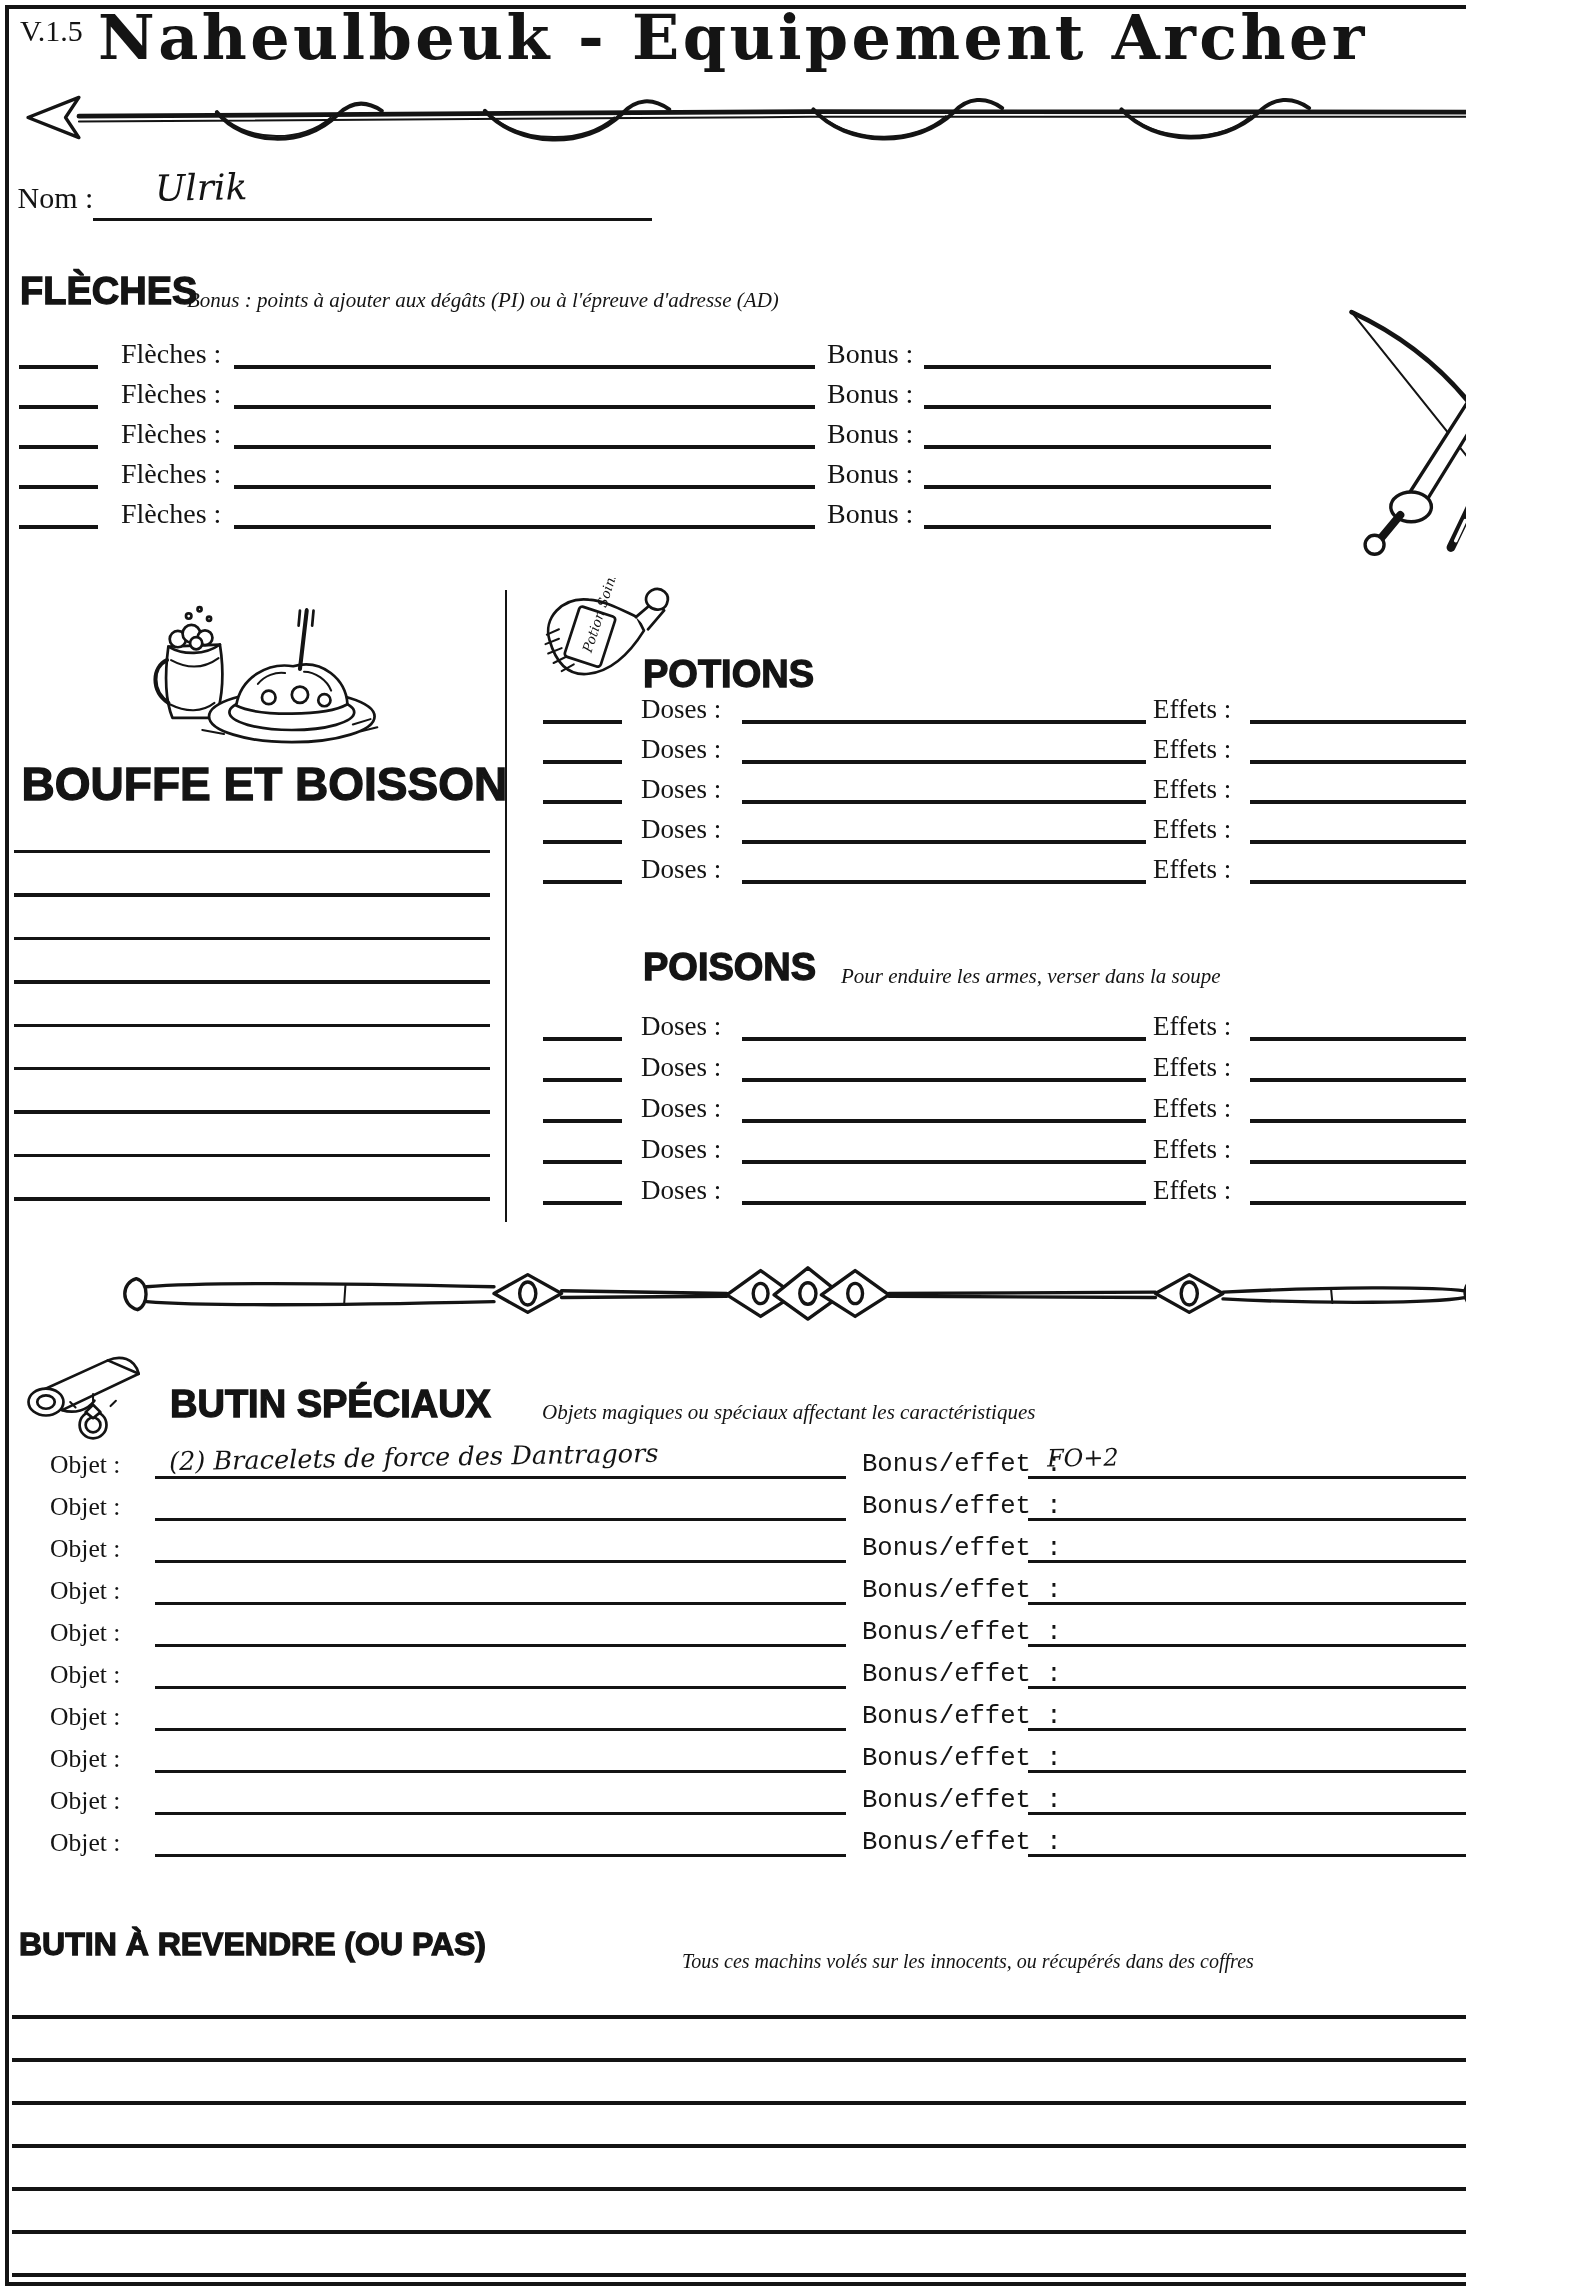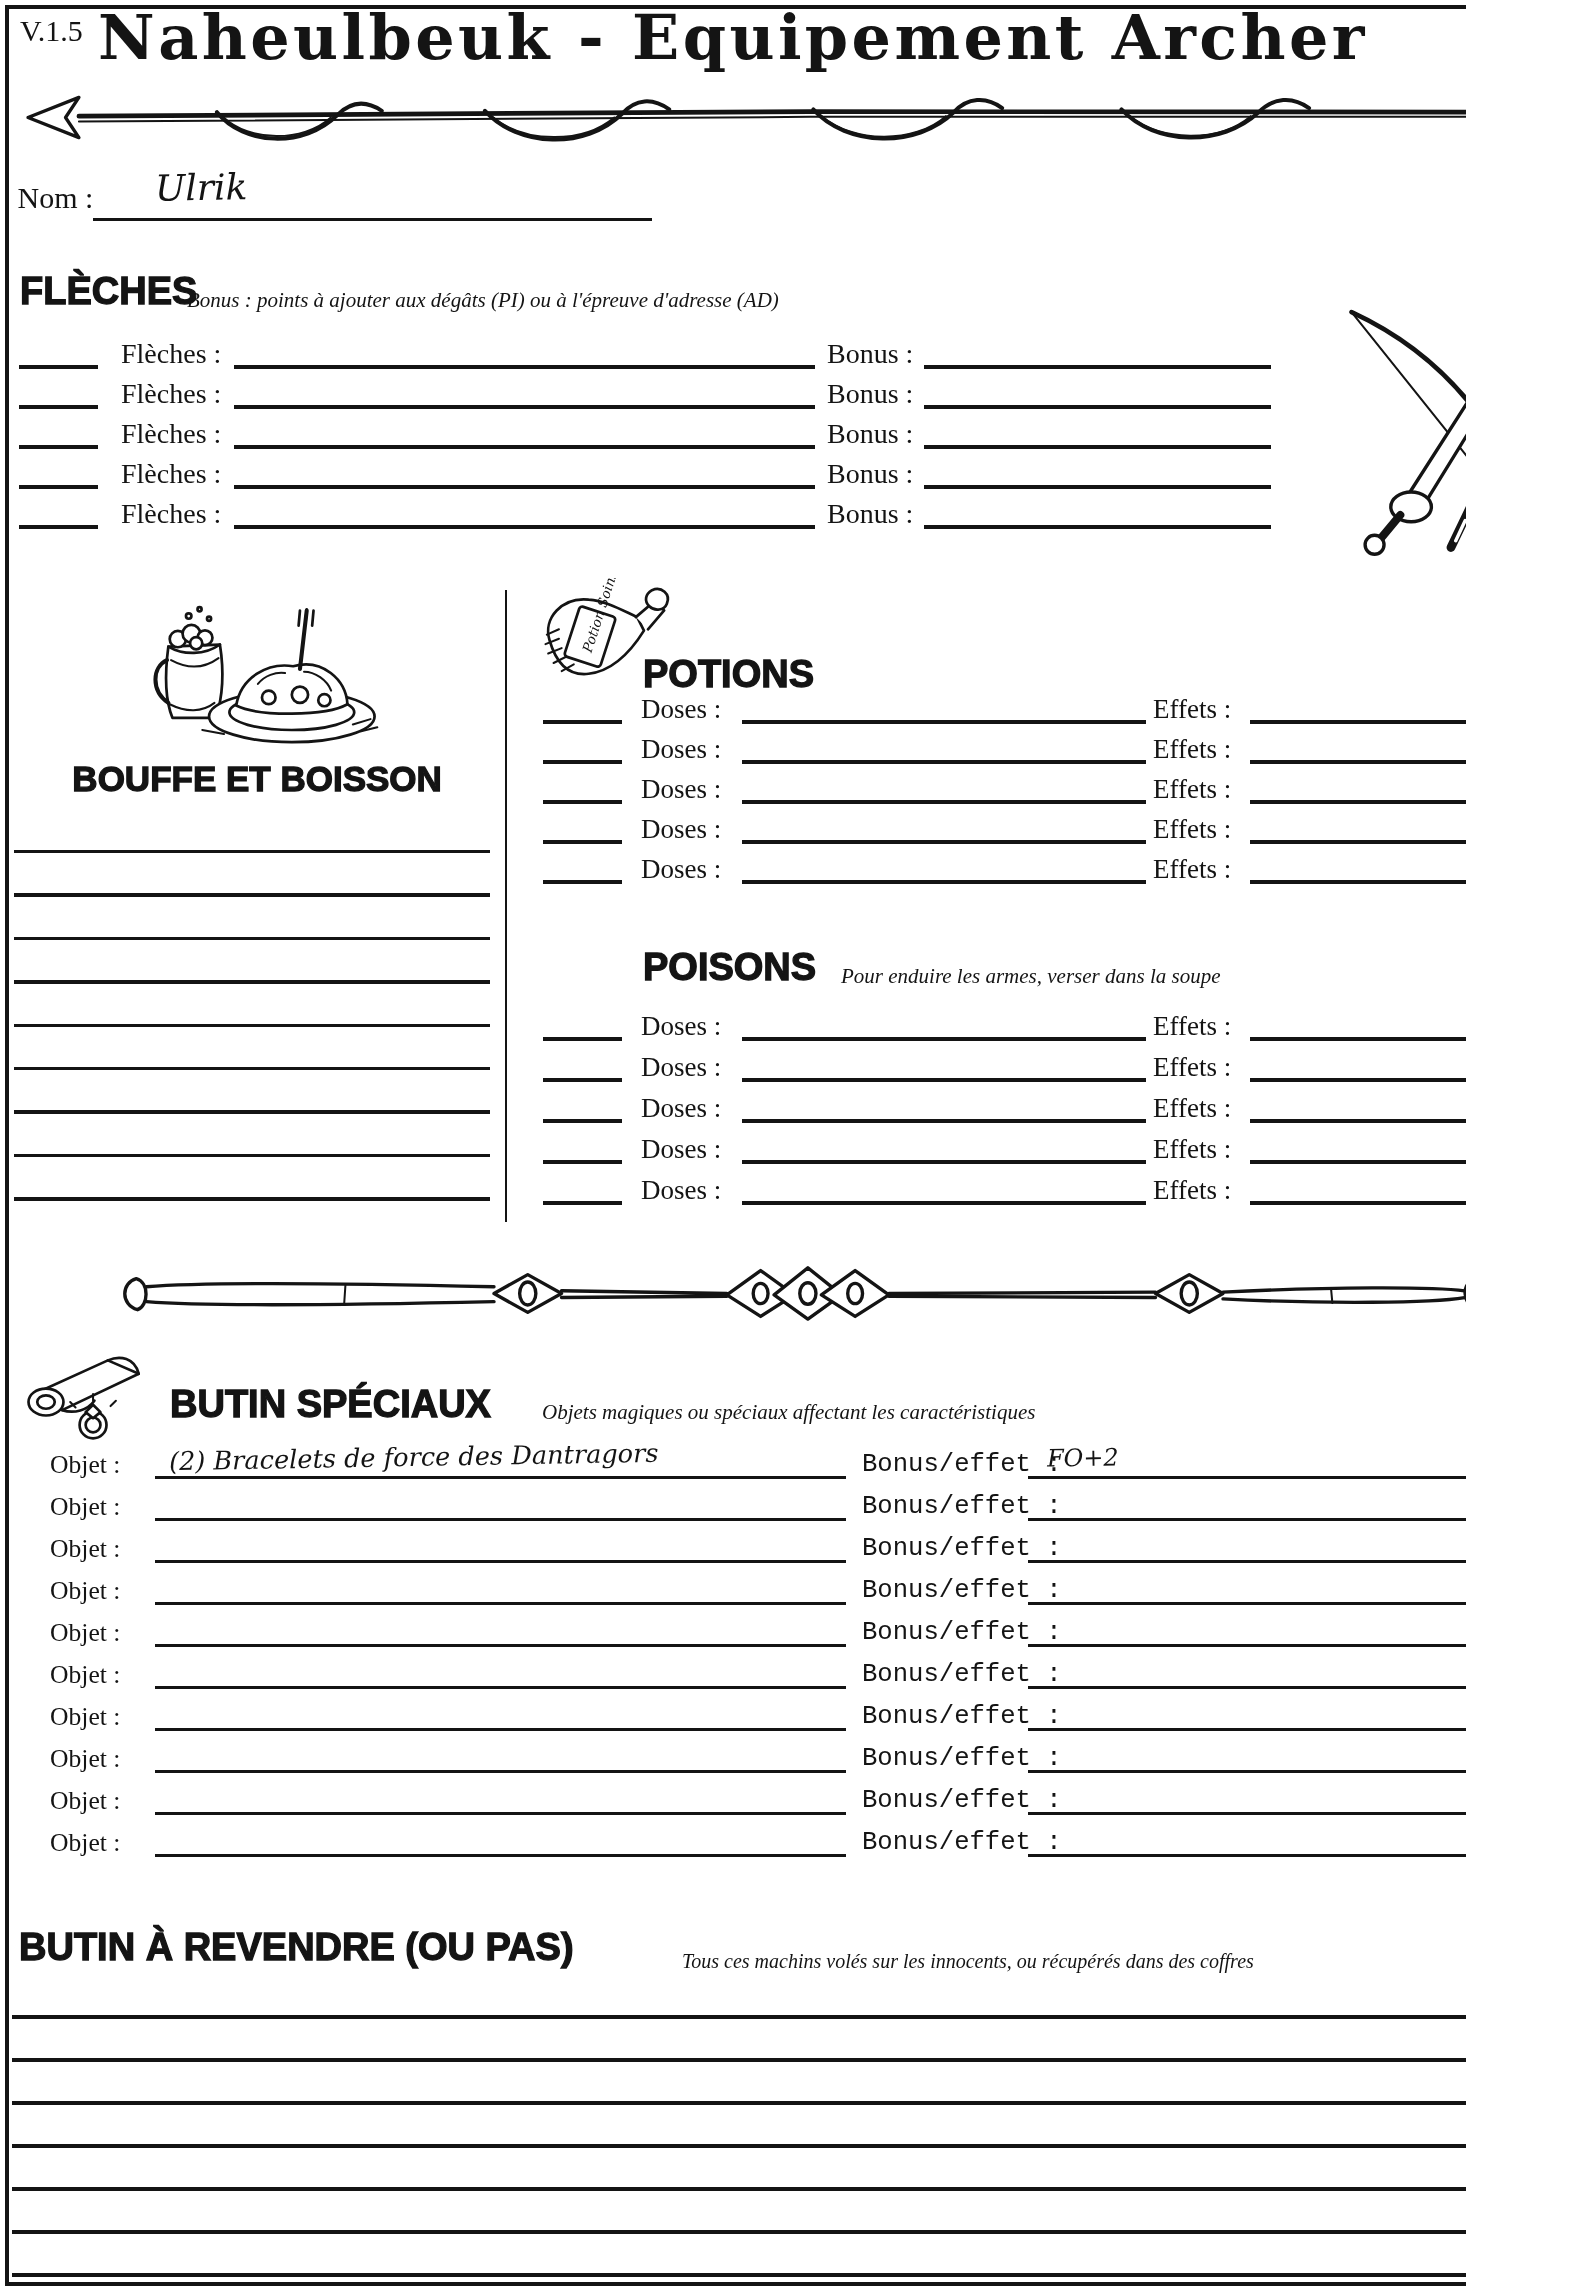--- a/index.html
+++ b/index.html
@@ -30,21 +30,21 @@
   .frow{position:relative;height:40px;}
   .frow .stub{position:absolute;left:19px;bottom:0;width:79px;height:4px;}
   .frow .lab1{position:absolute;left:121px;bottom:1.3px;font-size:28px;}
   .frow .ln1{position:absolute;left:234px;bottom:0;width:581px;height:4px;}
   .frow .lab2{position:absolute;left:827px;bottom:1.3px;font-size:28px;}
   .frow .ln2{position:absolute;left:924px;bottom:0;width:347px;height:4px;}
   #weapons-illu{left:1312px;top:304px;width:278px;height:257px;}
   
   #col-divider{left:505px;top:590px;width:2px;height:632px;}
   #food-illu{left:129px;top:595px;width:251px;height:154px;}
-  #bouffe-heading{left:21.6px;top:761px;width:471px;text-align:center;font-size:35px;}
+  #bouffe-heading{left:21.6px;top:761px;width:471px;text-align:center;font-size:46px;}
   #bouffe-lines{left:13.5px;top:850px;width:476px;}
   .bline{height:3.4px;margin-bottom:40px;}
   #potion-illu{left:536px;top:578px;width:139px;height:116px;}
   #potions-heading{left:643px;top:655px;font-size:38px;}
   #potions-rows{left:0;top:684px;width:1594px;}
   .prow{position:relative;height:40px;}
   .prow .stub{position:absolute;left:543px;bottom:0;width:79px;height:4px;}
   .prow .dlab{position:absolute;left:641px;bottom:1.3px;font-size:27px;}
   .prow .ln1{position:absolute;left:742px;bottom:0;width:404px;height:4px;}
   .prow .elab{position:absolute;left:1153px;bottom:1.3px;font-size:27px;}
@@ -60,21 +60,21 @@
   #objets-subtitle{left:542px;top:1402px;}
   #objets-rows{left:0;top:1437px;width:1594px;margin-left:34px;}
   .orow{position:relative;height:42px;}
   .orow .olab{position:absolute;left:16px;bottom:1.3px;font-size:25.6px;}
   .orow .ln1{position:absolute;left:121px;bottom:0;width:691px;height:3.4px;}
   .orow .blab{position:absolute;left:828px;bottom:1.3px;font-size:25.6px;font-family:Liberation Mono, monospace;}
   .orow .ln2{position:absolute;left:994px;bottom:0;width:589px;height:3.4px;}
   .orow .oval{position:absolute;left:135px;bottom:8px;font-size:25.6px;}
   .orow .bval{position:absolute;left:1013px;bottom:9.4px;font-size:24px;}
   
-  #butin-heading{left:19px;top:1928px;font-size:38px;}
+  #butin-heading{left:19px;top:1928px;font-size:32px;}
   #butin-subtitle{left:682px;top:1951px;font-size:20px;}
   #butin-lines{left:12px;top:2015px;width:1569px;}
   .tline{height:4px;margin-bottom:39px;}
   svg{display:block;width:100%;height:100%;}
 </style>
 </head>
 <body>
 
 <div id="canvas">
 

